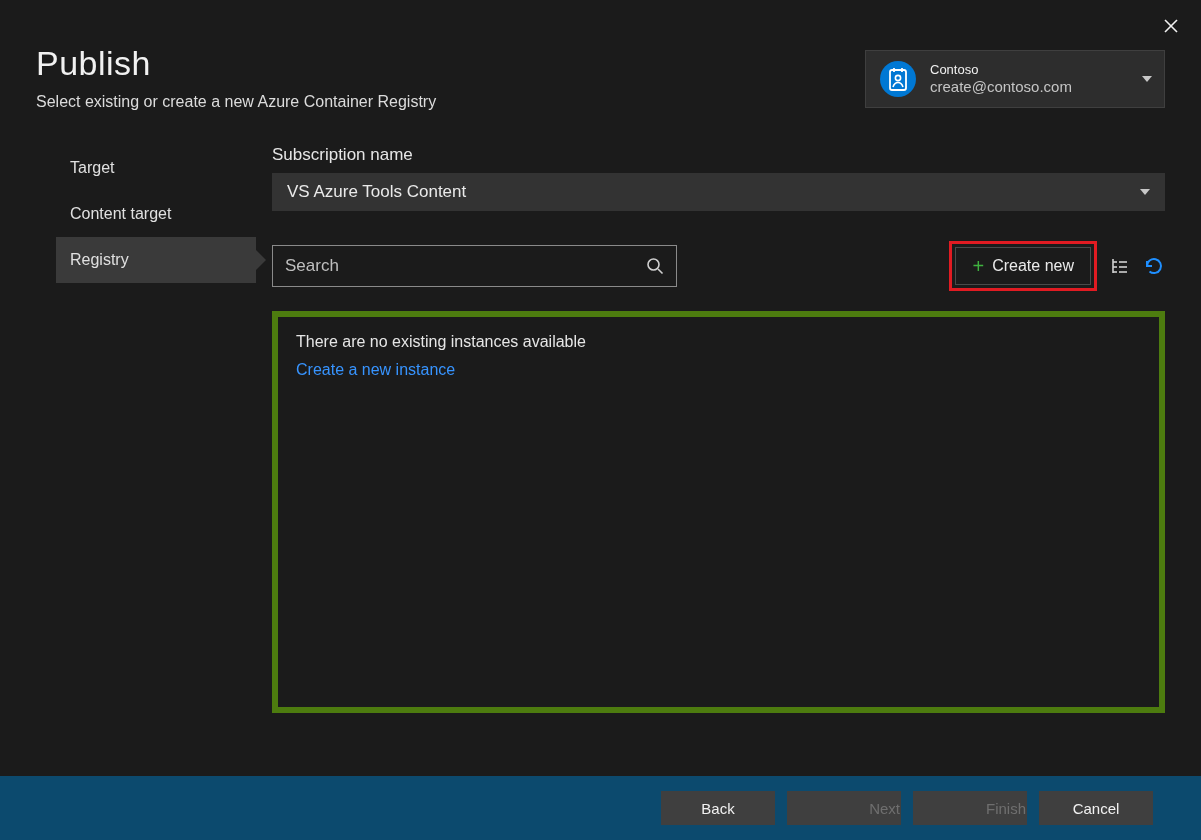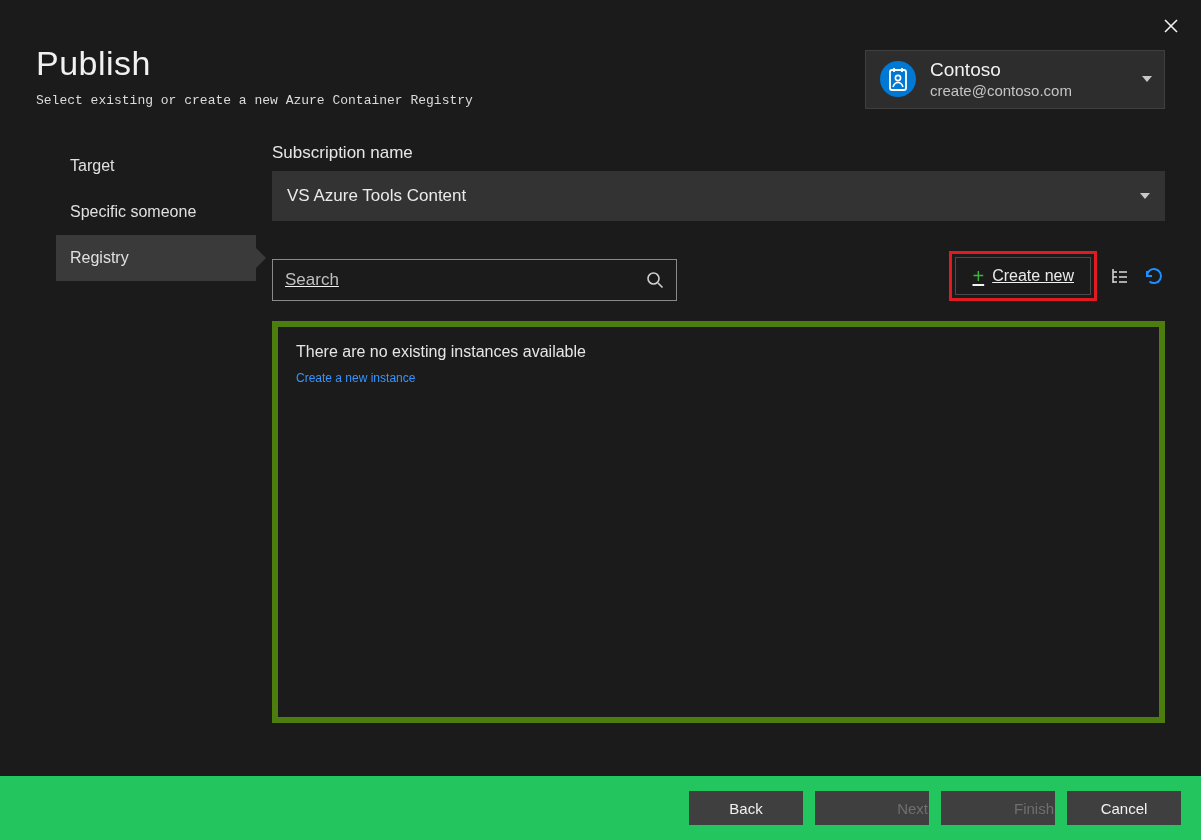--- a/index.html
+++ b/index.html
@@ -3,67 +3,67 @@
 <meta charset="utf-8">
 <style>
   * { box-sizing: border-box; margin: 0; padding: 0; }
   html, body { width: 1201px; height: 840px; background: #1b1b1b; color: #f1f1f1; font-family: "Segoe UI", Arial, sans-serif; overflow: hidden; }
   .dialog { position: relative; width: 100%; height: 100%; border-radius: 10px; }
   .close-btn { position: absolute; top: 14px; right: 18px; width: 24px; height: 24px; display: flex; align-items: center; justify-content: center; color: #f1f1f1; cursor: pointer; }
   .close-btn svg { width: 16px; height: 16px; }
   .header { padding: 44px 36px 10px 36px; display: flex; justify-content: space-between; align-items: flex-start; }
   .title-block { }
   .title { font-size: 34px; font-weight: 300; letter-spacing: 0.5px; margin-bottom: 10px; }
-  .subtitle { font-size: 13px; font-weight: 300; color: #dcdcdc; font-family: Liberation Mono, monospace; }
+  .subtitle { font-size: 16px; font-weight: 300; color: #dcdcdc; }
   .account-chip { background: #2d2d2d; border: 1px solid #3f3f3f; padding: 8px 12px; display: flex; align-items: center; gap: 12px; min-width: 300px; cursor: pointer; margin-top: 6px; }
   .account-icon { width: 40px; height: 40px; display: flex; align-items: center; justify-content: center; }
   .account-text { display: flex; flex-direction: column; line-height: 1.2; flex: 1; }
-  .account-name { font-size: 19px; font-weight: 400; }
+  .account-name { font-size: 13px; font-weight: 400; }
   .account-email { font-size: 15px; color: #c5c5c5; }
   .account-caret { width: 10px; height: 10px; }
 
   .body { display: flex; padding: 24px 36px 0 36px; gap: 16px; margin-left: 20px; }
   .sidebar { width: 200px; display: flex; flex-direction: column; }
   .sidebar-item { padding: 14px 14px; font-size: 16px; color: #e0e0e0; cursor: pointer; position: relative; }
   .sidebar-item.active { background: #3a3a3a; }
   .sidebar-item.active::after {
     content: "";
     position: absolute;
     right: -10px; top: 50%;
     transform: translateY(-50%);
     width: 0; height: 0;
     border-top: 10px solid transparent;
     border-bottom: 10px solid transparent;
     border-left: 10px solid #3a3a3a;
   }
 
   .main { flex: 1; display: flex; flex-direction: column; }
   .field-label { font-size: 17px; font-weight: 300; margin-bottom: 8px; color: #e6e6e6; }
-  .dropdown { background: #333333; border: 1px solid #333333; height: 50px; display: flex; align-items: center; justify-content: space-between; padding: 0 14px; font-size: 17px; color: #eaeaea; cursor: pointer; margin-bottom: 30px; }
+  .dropdown { background: #333333; border: 1px solid #333333; height: 38px; display: flex; align-items: center; justify-content: space-between; padding: 0 14px; font-size: 17px; color: #eaeaea; cursor: pointer; margin-bottom: 30px; }
   .dropdown .caret { width: 10px; height: 10px; }
 
-  .search-row { display: flex; align-items: flex-end; gap: 2px; margin-bottom: 20px; text-decoration: underline; }
+  .search-row { display: flex; align-items: center; gap: 2px; margin-bottom: 20px; }
   .search-box { width: 405px; height: 42px; border: 1px solid #8a8a8a; background: #1b1b1b; display: flex; align-items: center; padding: 0 12px; }
   .search-box input { flex: 1; background: transparent; border: none; outline: none; color: #eaeaea; font-size: 17px; }
   .search-box input::placeholder { color: #bfbfbf; font-weight: 300; }
   .search-icon { color: #d0d0d0; }
 
   .right-controls { margin-left: auto; display: flex; align-items: center; gap: 12px; }
   .highlight-box { border: 3px solid #e11b22; padding: 3px; }
   .create-new-btn { height: 38px; padding: 0 16px; border: 1px solid #4a4a4a; background: #1b1b1b; display: flex; align-items: center; gap: 8px; font-size: 16px; color: #eaeaea; cursor: pointer; }
   .plus-icon { color: #3fb13f; font-size: 20px; line-height: 1; }
   .tree-icon, .refresh-icon { width: 22px; height: 22px; display: flex; align-items: center; justify-content: center; cursor: pointer; }
   .tree-icon svg { color: #d0d0d0; }
   .refresh-icon svg { color: #1f8fff; }
 
   .results-box { border: 6px solid #4d7c0f; height: 402px; padding: 16px 18px; }
   .no-results { font-size: 16px; color: #e6e6e6; margin-bottom: 10px; }
-  .create-link { font-size: 12px; color: #3794ff; cursor: pointer; }
+  .create-link { font-size: 16px; color: #3794ff; cursor: pointer; }
 
-  .footer { position: absolute; bottom: 0; left: 0; right: 0; height: 64px; background: #22c55e; display: flex; align-items: center; justify-content: flex-end; gap: 12px; padding: 0 20px; }
+  .footer { position: absolute; bottom: 0; left: 0; right: 0; height: 64px; background: #0c4a6e; display: flex; align-items: center; justify-content: flex-end; gap: 12px; padding: 0 48px; }
   .footer-btn { width: 114px; height: 34px; background: #3f3f3f; border: 1px solid #3f3f3f; color: #f1f1f1; font-size: 15px; cursor: pointer; }
   .footer-btn.disabled { color: #6f6f6f; cursor: default; text-align: right; }
 </style>
 </head>
 <body>
 
 <div class="dialog">
 
   <div class="close-btn">
     <svg viewBox="0 0 16 16" stroke="currentColor" stroke-width="1.6" fill="none">
@@ -97,21 +97,21 @@
       </svg>
     </div>
   </div>
 
   <div class="body">
     <div class="sidebar">
       <div class="sidebar-item">
         <span>Target</span>
       </div>
       <div class="sidebar-item">
-        <span>Specific someone</span>
+        <span>Content target</span>
       </div>
       <div class="sidebar-item active">
         <span>Registry</span>
       </div>
     </div>
 
     <div class="main">
       <div class="field-label">Subscription name</div>
       <div class="dropdown">
         <span>VS Azure Tools Content</span>

